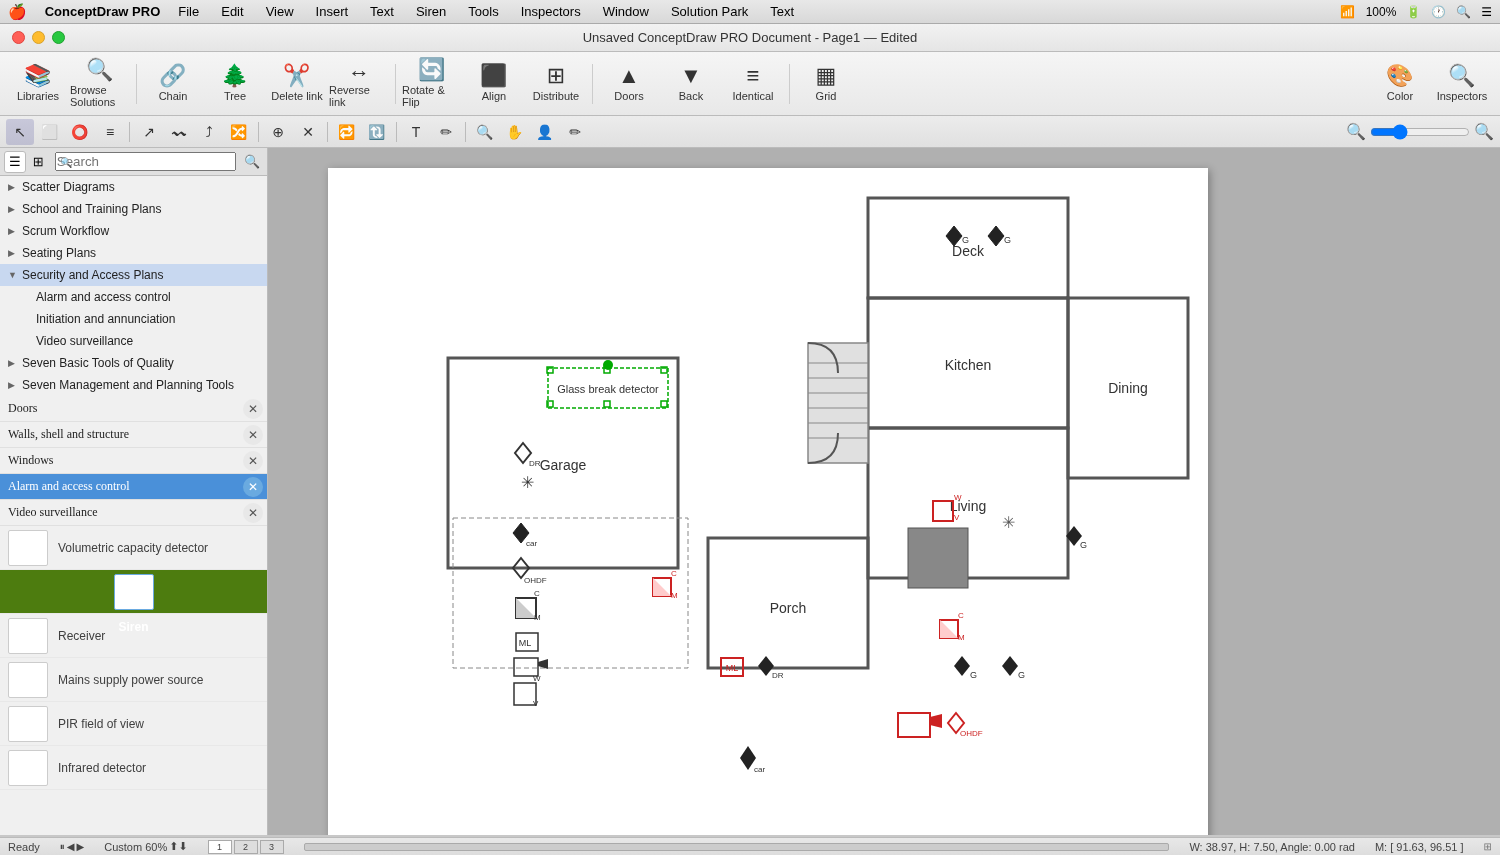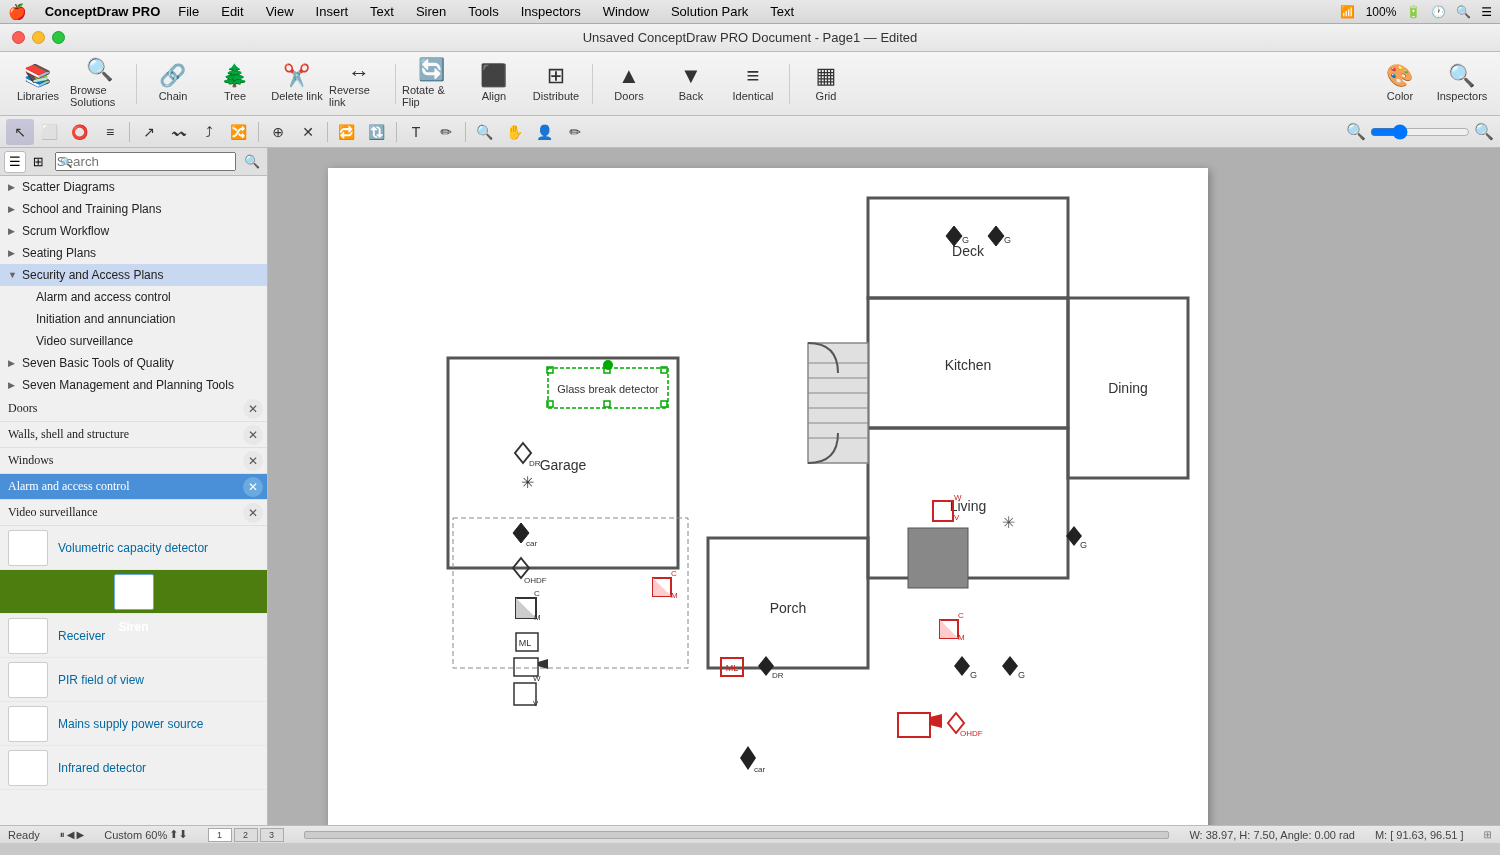--- a/index.html
+++ b/index.html
@@ -206,42 +206,42 @@
       width: 40px; height: 36px;
       border: 1px solid #ccc;
       background: white;
       display: flex;
       align-items: center;
       justify-content: center;
       font-size: 18px;
       flex-shrink: 0;
       border-radius: 2px;
     }
-    .shape-label { font-size: 12px; color: #0369a1; }
+    .shape-label { font-size: 12px; color: #404040; }
 
     
     #canvas-area {
       flex: 1;
       background: #b0b0b0;
       overflow: hidden;
       position: relative;
     }
     #canvas-paper {
       position: absolute;
       top: 20px; left: 60px;
       width: 880px;
       height: 680px;
       background: white;
       box-shadow: 2px 2px 8px rgba(0,0,0,0.3);
     }
 
     
     #statusbar {
       position: fixed;
-      bottom: 12px; left: 0; right: 0;
+      bottom: 0; left: 0; right: 0;
       height: 18px;
       background: linear-gradient(to bottom, #e8e8e8, #ddd);
       border-top: 1px solid #bbb;
       display: flex;
       align-items: center;
       padding: 0 8px;
       font-size: 11px;
       color: #444;
       gap: 20px;
       z-index: 100;
@@ -506,36 +506,36 @@
           <svg width="36" height="32" viewBox="0 0 36 32">
             <rect x="4" y="6" width="28" height="20" rx="2" fill="none" stroke="#333" stroke-width="2"></rect>
             <text x="18" y="22" text-anchor="middle" font-size="10" fill="#333" font-style="italic">Rx</text>
           </svg>
         </div>
         <span class="shape-label">Receiver</span>
       </div>
       <div class="shape-item">
         <div class="shape-thumb">
           <svg width="36" height="32" viewBox="0 0 36 32">
-            <polygon points="18,4 34,28 2,28" fill="none" stroke="#333" stroke-width="2"></polygon>
-            <line x1="18" y1="4" x2="18" y2="28" stroke="#333" stroke-width="1" stroke-dasharray="3,2"></line>
-          </svg>
-        </div>
-        <span class="shape-label">PIR field of view</span>
-      </div>
-      <div class="shape-item">
-        <div class="shape-thumb">
-          <svg width="36" height="32" viewBox="0 0 36 32">
             <rect x="4" y="4" width="28" height="24" rx="2" fill="none" stroke="#333" stroke-width="2"></rect>
             <rect x="8" y="8" width="8" height="8" fill="none" stroke="#333" stroke-width="1.5"></rect>
             <rect x="20" y="8" width="8" height="8" fill="none" stroke="#333" stroke-width="1.5"></rect>
             <rect x="8" y="18" width="20" height="6" fill="none" stroke="#333" stroke-width="1.5"></rect>
           </svg>
         </div>
         <span class="shape-label">Mains supply power source</span>
+      </div>
+      <div class="shape-item">
+        <div class="shape-thumb">
+          <svg width="36" height="32" viewBox="0 0 36 32">
+            <polygon points="18,4 34,28 2,28" fill="none" stroke="#333" stroke-width="2"></polygon>
+            <line x1="18" y1="4" x2="18" y2="28" stroke="#333" stroke-width="1" stroke-dasharray="3,2"></line>
+          </svg>
+        </div>
+        <span class="shape-label">PIR field of view</span>
       </div>
       <div class="shape-item">
         <div class="shape-thumb">
           <svg width="36" height="32" viewBox="0 0 36 32">
             <rect x="6" y="4" width="24" height="24" rx="1" fill="none" stroke="#333" stroke-width="2"></rect>
             <line x1="6" y1="14" x2="30" y2="14" stroke="#333" stroke-width="1.5"></line>
             <line x1="18" y1="4" x2="18" y2="28" stroke="#333" stroke-width="1.5"></line>
           </svg>
         </div>
         <span class="shape-label">Infrared detector</span>

